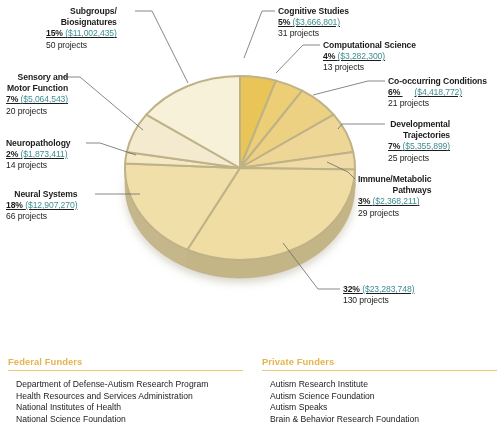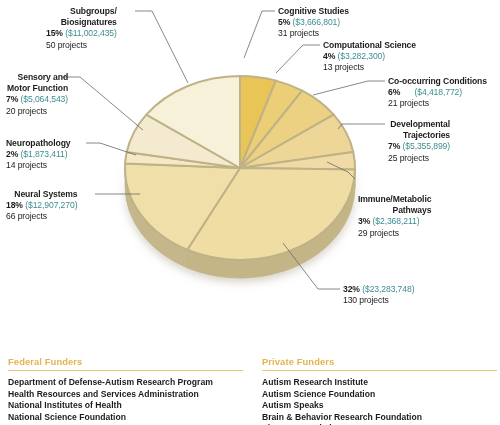--- a/index.html
+++ b/index.html
@@ -41,20 +41,21 @@
   .callout .cat {
     font-weight: bold;
     color: #1c1c1c;
     display: block;
     text-align: right;
   }
   .callout .figures {
     display: block;
     font-weight: bold;
     color: #1c1c1c;
+    text-decoration: underline;
   }
   .callout .amount {
     font-weight: normal;
     color: #3e8d92;
   }
   .callout .projects {
     display: block;
     font-weight: normal;
     color: #1c1c1c;
   }
@@ -84,23 +85,22 @@
     padding-bottom: 3px;
   }
   .funder-rule {
     height: 1px;
     background: #edc873;
     width: 100%;
     margin-bottom: 6px;
   }
   .funder-list {
     list-style: none;
-    margin: 0;
+    margin: 8px;
     padding: 0;
-    font-weight: bold;
   }
   .funder-list li {
     font-size: 8.6px;
     line-height: 11.6px;
     color: #1c1c1c;
     white-space: nowrap;
   }
 </style>
 </head>
 <body>
@@ -180,21 +180,21 @@
           <span class="cat">Co-occurring Conditions</span>
           <span class="figures"><span>6% </span><span class="amount" style="color: rgb(62, 141, 146); margin-left: 12px;">($4,418,772)</span></span>
           <span class="projects">21 projects</span>
         </div>
         <div class="callout right" style="left: 388px; top: 119px;">
           <span class="cat">Developmental</span>
           <span class="cat">Trajectories</span>
           <span class="figures"><span>7% </span><span class="amount" style="color: rgb(62, 141, 146);">($5,355,899)</span></span>
           <span class="projects">25 projects</span>
         </div>
-        <div class="callout right" style="left: 358px; top: 174px; margin-top: 20px;">
+        <div class="callout right" style="left: 358px; top: 174px;">
           <span class="cat">Immune/Metabolic</span>
           <span class="cat">Pathways</span>
           <span class="figures"><span>3% </span><span class="amount" style="color: rgb(62, 141, 146);">($2,368,211)</span></span>
           <span class="projects">29 projects</span>
         </div>
         <div class="callout right" style="left: 343px; top: 284px;">
           <span class="figures"><span>32% </span><span class="amount" style="color: rgb(62, 141, 146);">($23,283,748)</span></span>
           <span class="projects">130 projects</span>
         </div>
         <div class="callout left" style="left: 6px; top: 189px;">

